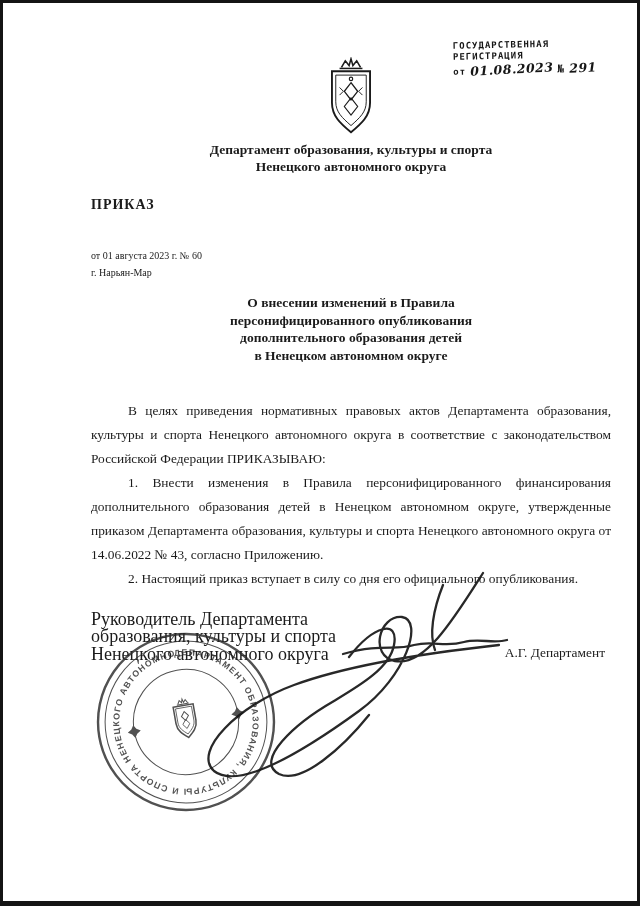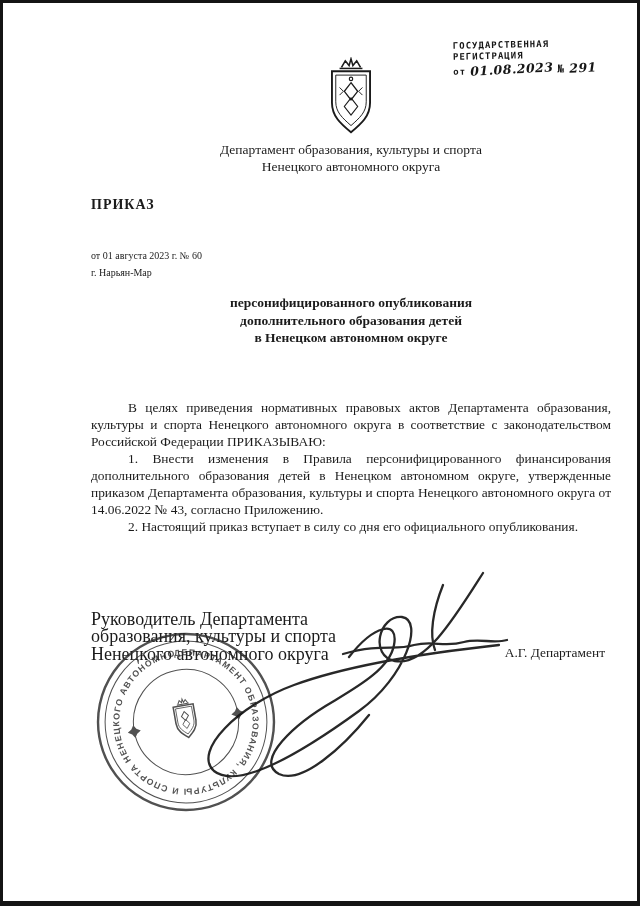--- a/index.html
+++ b/index.html
@@ -39,26 +39,26 @@
     transform: rotate(-2deg);
     display:inline-block;
   }
   .num-sign { font-size: 11px; }
 
   
   .emblem { left: 319px; top: 54px; }
 
   
   .textcol { left: 88px; width: 520px; }
-  .org-header { top: 138px; text-align: center; font-weight: normal; font-size: 13.5px; line-height: 17px; }
+  .org-header { top: 138px; text-align: center; font-weight: bold; font-size: 13.5px; line-height: 17px; }
   .doc-type   { top: 194px; text-align: left; font-weight: bold; font-size: 14px; letter-spacing: 1px; }
   .date-place { top: 244px; text-align: left; font-size: 10px; line-height: 17px; }
   .doc-title  { top: 291px; text-align: center; font-weight: bold; font-size: 13.5px; line-height: 17.5px; }
 
-  .body-text  { top: 396px; font-size: 13.4px; line-height: 17px; text-align: justify; }
+  .body-text  { top: 396px; font-size: 13.4px; line-height: 24px; text-align: justify; }
   .body-text p { margin: 0; text-indent: 37px; }
 
   .sig-block  { left: 88px; top: 608px; font-size: 18px; line-height: 17.3px; }
   .signer-name { right: 32px; top: 642px; font-size: 13.4px; }
 
   
   .seal { left: 92px; top: 628px; width: 182px; height: 182px; opacity: 0.82; }
   .seal svg { transform: rotate(-10deg); }
   .seal-ring-text {
     font-family: "Liberation Sans", sans-serif;
@@ -108,20 +108,21 @@
   </div>
 
   <div class="abs textcol doc-type">ПРИКАЗ</div>
 
   <div class="abs textcol date-place">
     <div>от 01 августа 2023 г. № 60</div>
     <div>г. Нарьян-Мар</div>
   </div>
 
   <div class="abs textcol doc-title">
+    <div>О внесении изменений в Правила</div>
     <div>персонифицированного опубликования</div>
     <div>дополнительного образования детей</div>
     <div>в Ненецком автономном округе</div>
   </div>
 
   <div class="abs textcol body-text">
     <p>В целях приведения нормативных правовых актов Департамента образования, культуры и спорта Ненецкого автономного округа в соответствие с законодательством Российской Федерации ПРИКАЗЫВАЮ:</p>
     <p>1. Внести изменения в Правила персонифицированного финансирования дополнительного образования детей в Ненецком автономном округе, утвержденные приказом Департамента образования, культуры и спорта Ненецкого автономного округа от 14.06.2022 № 43, согласно Приложению.</p>
     <p>2. Настоящий приказ вступает в силу со дня его официального опубликования.</p>
   </div>

